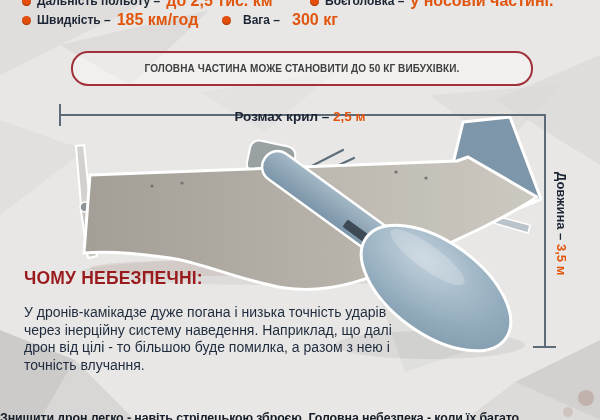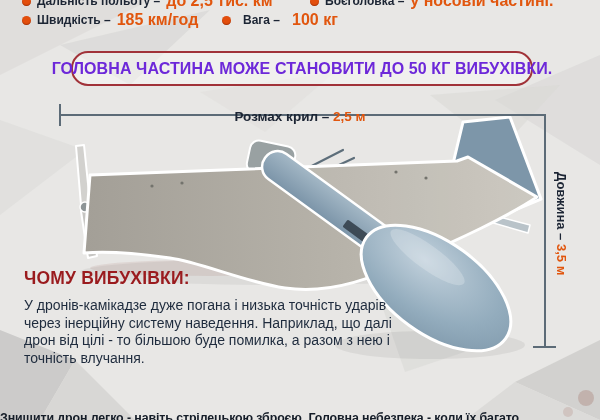--- a/index.html
+++ b/index.html
@@ -19,40 +19,40 @@
     box-shadow:inset 0 -1px 1px rgba(120,30,0,.55);flex:0 0 auto;}
   .spec-label{font-size:12px;font-weight:bold;color:var(--text-dark-navy,#1c2534);}
   .spec-value{font-size:16px;font-weight:bold;color:var(--accent-orange,#e1560e);}
   
   .banner{
     position:absolute;left:71px;top:51px;width:458px;height:31px;z-index:4;
     border:2px solid var(--banner-border-red,#a13239);border-radius:17px;
     background:rgba(252,251,249,.45);
     display:flex;align-items:center;justify-content:center;
   }
-  .banner-text{font-size:16px;font-weight:800;letter-spacing:.1px;white-space:nowrap;
-    color:#6d28d9;}
+  .banner-text{font-size:10px;font-weight:800;letter-spacing:.1px;white-space:nowrap;
+    color:#404040;}
   
   .measure{position:absolute;background:var(--measure-line-gray,#5c6b77);z-index:3;}
   .wingspan-label{position:absolute;top:95px;left:0;width:600px;text-align:center;z-index:4;
     font-size:13.5px;font-weight:bold;margin-top:14px;}
   .wingspan-label .val{color:var(--accent-orange,#e1560e);}
   .length-label{
     position:absolute;left:554px;top:172px;z-index:4;
     writing-mode:vertical-rl;
     font-size:13px;font-weight:bold;white-space:nowrap;
   }
   .length-label .val{color:var(--accent-orange,#e1560e);}
   
   .drone-svg{position:absolute;inset:0;z-index:2;}
   
   .why-heading{position:absolute;left:24px;top:268px;z-index:4;
     font-size:17.5px;font-weight:800;letter-spacing:.2px;
     color:var(--heading-dark-red,#9a1b1e);}
-  .why-body{position:absolute;left:24px;top:297px;width:470px;z-index:4;
+  .why-body{position:absolute;left:24px;top:304px;width:470px;z-index:4;
     font-size:14px;line-height:17.6px;font-weight:500;white-space:pre-line;
     color:#1e2b3d;}
   .footer-line{position:absolute;left:0;top:367px;width:600px;z-index:4;
     font-size:12.4px;font-weight:bold;letter-spacing:-.1px;white-space:nowrap;
     color:#151d28;margin-top:44px;}
 </style>
 </head>
 <body>
 
 <div class="stage">
@@ -88,21 +88,21 @@
   </div>
   <div class="spec-row row2">
     <div class="spec-group" style="left:22px;">
       <span class="bullet"></span>
       <span class="spec-label">Швидкість –</span>
       <span class="spec-value">185 км/год</span>
     </div>
     <div class="spec-group" style="left:222px;gap:12px;">
       <span class="bullet"></span>
       <span class="spec-label">Вага –</span>
-      <span class="spec-value">100 кг</span>
+      <span class="spec-value">300 кг</span>
     </div>
   </div>
 
   <div class="banner">
     <span class="banner-text">ГОЛОВНА ЧАСТИНА МОЖЕ СТАНОВИТИ ДО 50 КГ ВИБУХІВКИ.</span>
   </div>
 
   <div class="wingspan-label">
     <span>Розмах крил –</span>
     <span class="val">2,5 м</span>
@@ -171,21 +171,21 @@
       <rect x="-8" y="-15" width="180" height="31" rx="15" fill="url(#gTube)" stroke="#fff" stroke-width="2.5"></rect>
       <rect x="95" y="2" width="26" height="9" rx="1.5" fill="#303c47" opacity="0.85"></rect>
     </g>
 
     <g transform="translate(436,288) rotate(36)">
       <ellipse cx="0" cy="0" rx="86" ry="46" fill="url(#gBulb)" stroke="#fff" stroke-width="3"></ellipse>
       <ellipse cx="-25" cy="-20" rx="45" ry="12" fill="#fff" opacity="0.22"></ellipse>
     </g>
   </svg>
 
-  <div class="why-heading">ЧОМУ ВИБУХІВКИ:</div>
+  <div class="why-heading">ЧОМУ НЕБЕЗПЕЧНІ:</div>
   <div class="why-body">У дронів-камікадзе дуже погана і низька точність ударів
 через інерційну систему наведення. Наприклад, що далі
 дрон від цілі - то більшою буде помилка, а разом з нею і
 точність влучання.</div>
 
   <div class="footer-line">Знищити дрон легко - навіть стрілецькою зброєю. Головна небезпека - коли їх багато.</div>
 
 </div>
 
 </body></html>

